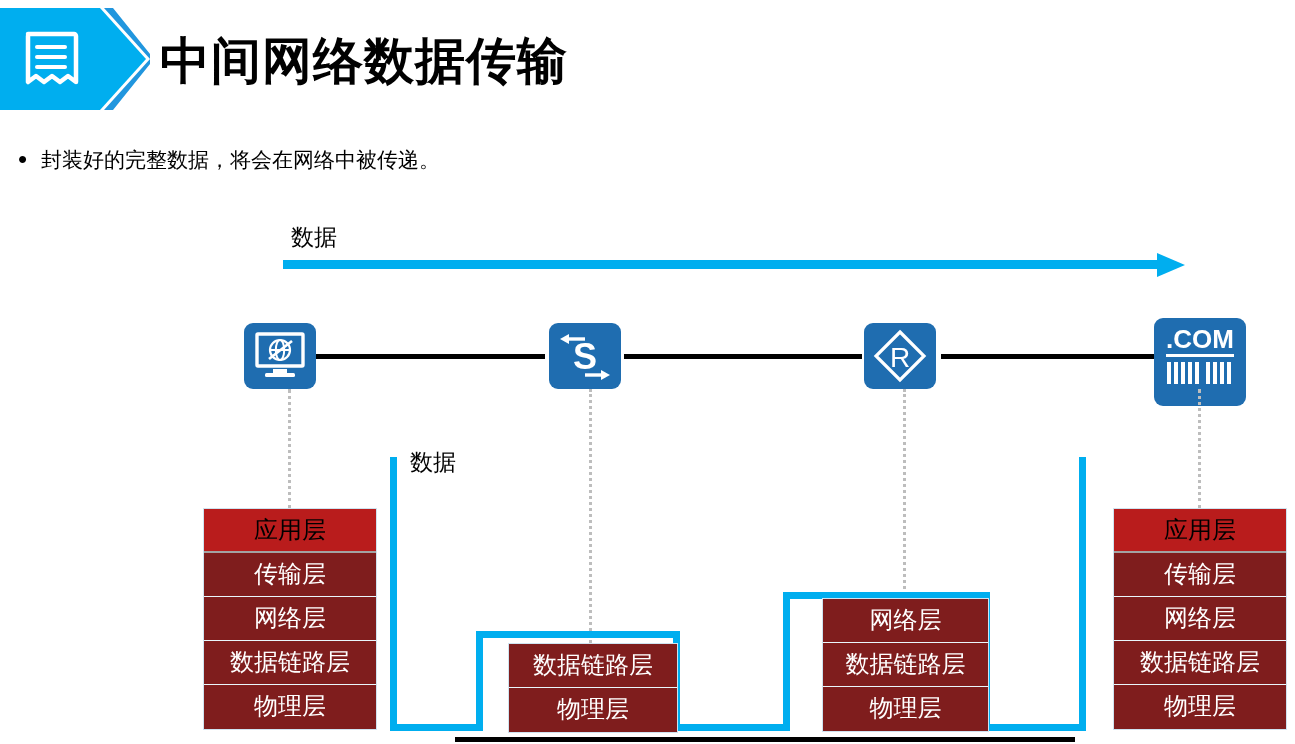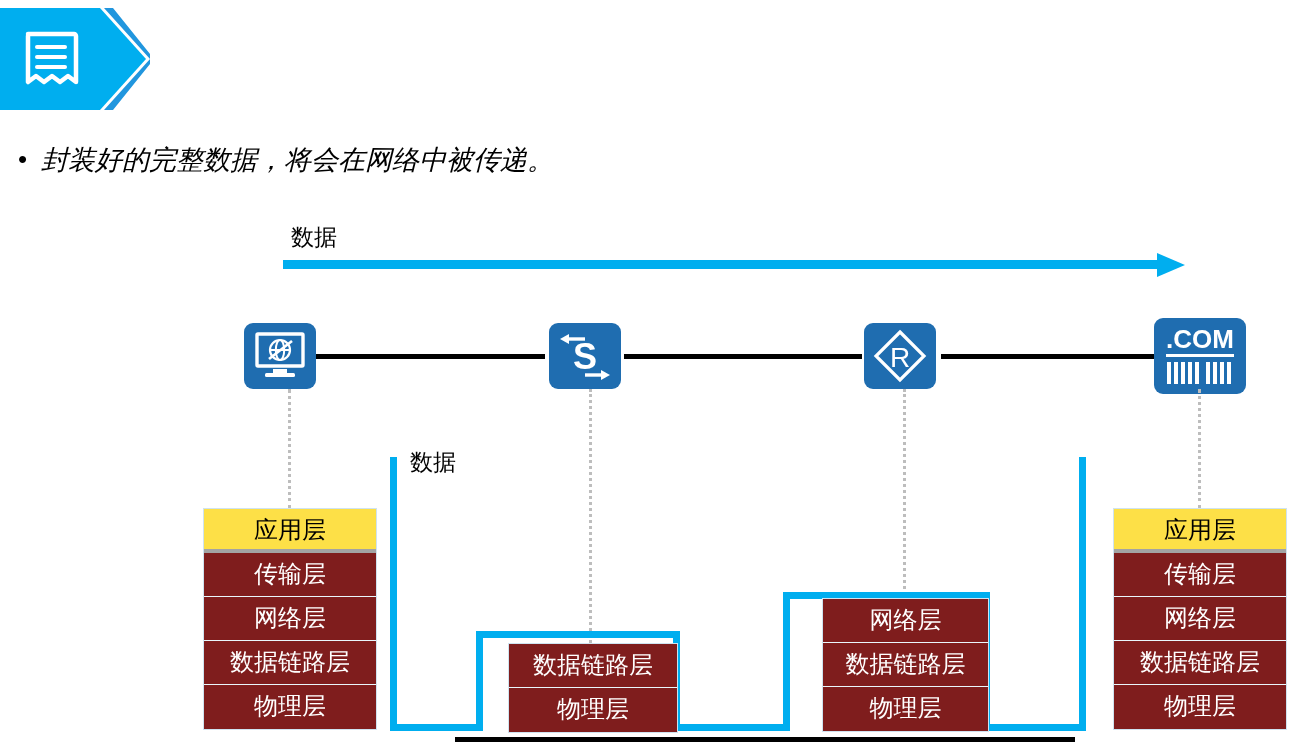--- a/index.html
+++ b/index.html
@@ -59,24 +59,23 @@
     display: flex;
     align-items: flex-start;
   }
   #bullet-dot {
     font-size: 26px;
     line-height: 34px;
     margin-right: 14px;
     color: #000;
   }
   #bullet-text {
-    font-size: 27px;
+    font-size: 21px;
     line-height: 36px;
     white-space: nowrap;
-    font-style: italic;
   }
 
   
   #diagram {
     position: absolute;
     left: 0;
     top: 0;
     width: 1295px;
     height: 744px;
     padding-left: 8px;
@@ -132,23 +131,23 @@
     line-height: 42px;
     text-align: center;
     font-size: 24px;
     color: #ffffff;
     background: #7f1d1d;
     border-bottom: 1px solid #eaf6fc;
     white-space: nowrap;
   }
   .layer:last-child { border-bottom: none; text-align: center; }
   .layer.app {
-    background: #fde047;
+    background: #b91c1c;
     color: #000000;
-    border-bottom: 4px solid #a3a3a3;
+    border-bottom: 2px solid #a3a3a3;
   }
 
   
   .bracket { position: absolute; }
   .bracket i {
     position: absolute;
     background: #00AEEF;
     display: block;
   }
 
@@ -171,20 +170,21 @@
     <polygon points="104,0 150,51 104,102 113,102 150,56 150,46 113,0" fill="#2196DE"></polygon>
   </svg>
 
   <svg id="banner-icon" viewBox="0 0 58 60">
     <path d="M6 4 h46 a2 2 0 0 1 2 2 v46 l-8 -6 l-8 6 l-8 -6 l-8 6 l-8 -6 l-8 6 v-46 a2 2 0 0 1 2 -2 z" fill="none" stroke="#ffffff" stroke-width="4.5" stroke-linejoin="round"></path>
     <line x1="15" y1="17" x2="43" y2="17" stroke="#ffffff" stroke-width="4" stroke-linecap="round"></line>
     <line x1="15" y1="27" x2="43" y2="27" stroke="#ffffff" stroke-width="4" stroke-linecap="round"></line>
     <line x1="15" y1="37" x2="43" y2="37" stroke="#ffffff" stroke-width="4" stroke-linecap="round"></line>
   </svg>
 
+  <div id="page-title">中间网络数据传输</div>
 </div>
 
 <div id="bullet-row">
   <span id="bullet-dot">•</span>
   <span id="bullet-text">封装好的完整数据，将会在网络中被传递。</span>
 </div>
 
 <div id="diagram">
 
   <div class="abs" id="data-arrow-label">数据</div>
@@ -219,21 +219,21 @@
     </svg>
   </div>
 
   <div class="abs device" style="left:864px;">
     <svg viewBox="0 0 72 66" width="72" height="66">
       <polygon points="36,9 60,33 36,57 12,33" fill="none" stroke="#ffffff" stroke-width="3.2"></polygon>
       <text x="36" y="44" text-anchor="middle" font-family="Liberation Sans, sans-serif" font-size="28" fill="#ffffff">R</text>
     </svg>
   </div>
 
-  <div class="abs device wide" style="left:1154px; top:318px; height:76px;text-align:center;">
+  <div class="abs device wide" style="left:1154px; top:318px; height:88px;text-align:center;">
     <svg viewBox="0 0 92 72" width="92" height="72">
       <text x="46" y="30" text-anchor="middle" font-family="Liberation Sans, sans-serif" font-size="26" font-weight="bold" fill="#ffffff">.COM</text>
       <rect x="12" y="36" width="68" height="3" fill="#ffffff"></rect>
       <g fill="#ffffff">
         <rect x="13" y="44" width="4" height="22"></rect>
         <rect x="20" y="44" width="4" height="22"></rect>
         <rect x="27" y="44" width="4" height="22"></rect>
         <rect x="34" y="44" width="4" height="22"></rect>
         <rect x="41" y="44" width="4" height="22"></rect>
         <rect x="52" y="44" width="4" height="22"></rect>

